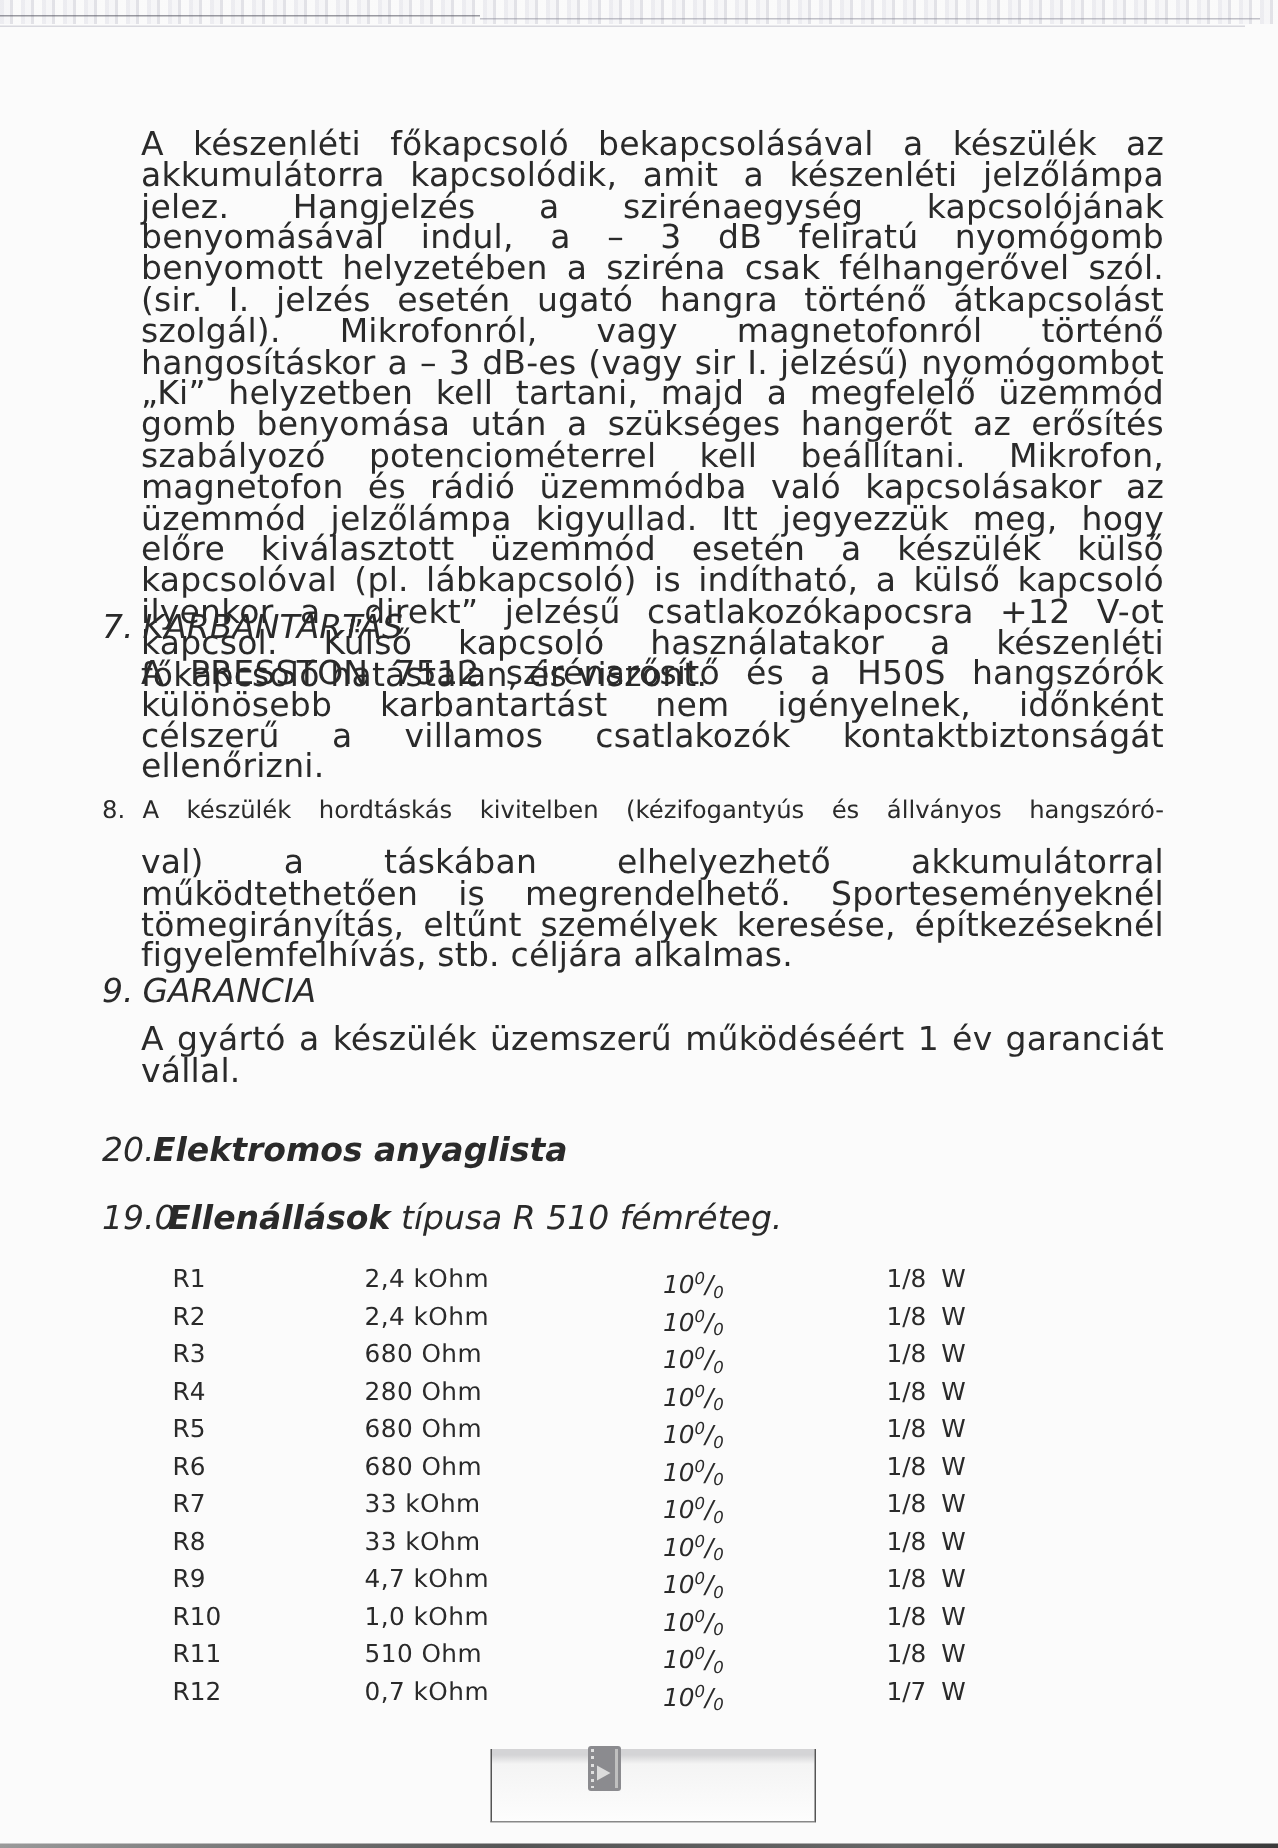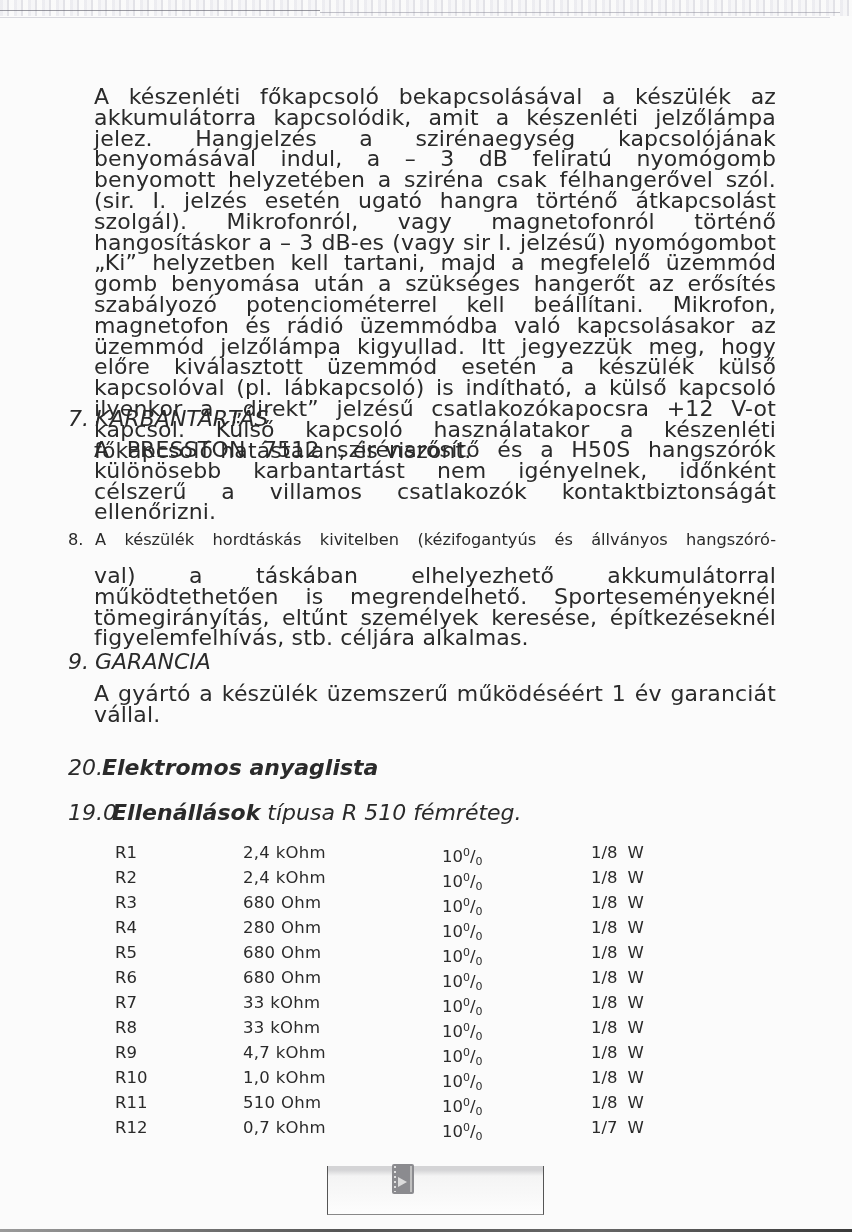--- a/index.html
+++ b/index.html
@@ -40,21 +40,21 @@
   .h7 { top: 409px; }
   .h9 { top: 652px; }
   .h10 { top: 758px; }
   .h101 { top: 803px; }
 
   .table { position: absolute; left: 115px; top: 840px; }
   .row { position: relative; height: 25px; font-size: 16.5px; line-height: 25px; }
   .row span { position: absolute; top: 0; white-space: nowrap; }
   .c-id { left: 0; }
   .c-val { left: 128px; letter-spacing: .3px; }
-  .c-tol { left: 327px; }
+  .c-tol { left: 327px; font-style: italic; }
   .c-tol sup { font-size: 11px; vertical-align: 6px; }
   .c-tol sub { font-size: 11px; vertical-align: -3px; }
   .c-pow { left: 476px; }
   .c-pow .w { margin-left: 10px; }
 
   .player {
     position: absolute; left: 327px; top: 1166px; width: 215px; height: 48px;
     border-left: 1px solid #555; border-right: 1px solid #555; border-bottom: 1px solid #888;
     background: linear-gradient(#d4d4d6 0 4px, #f4f4f4 10px, #fdfdfd);
   }

